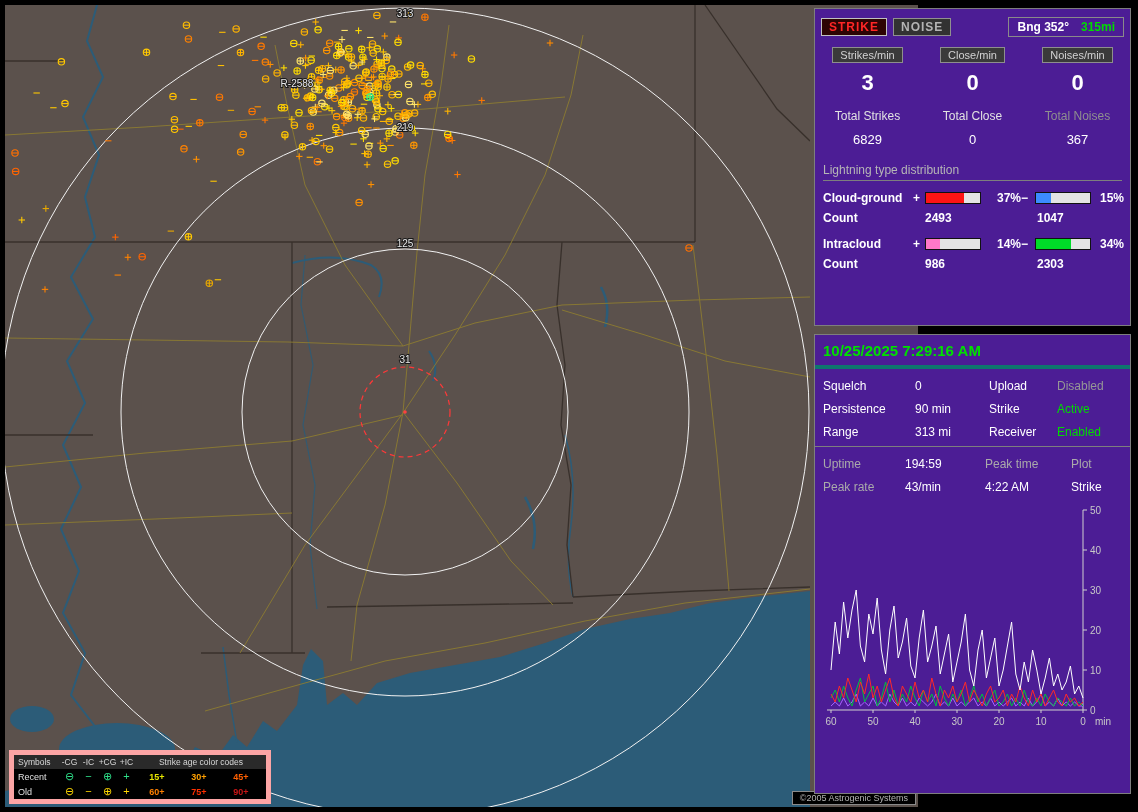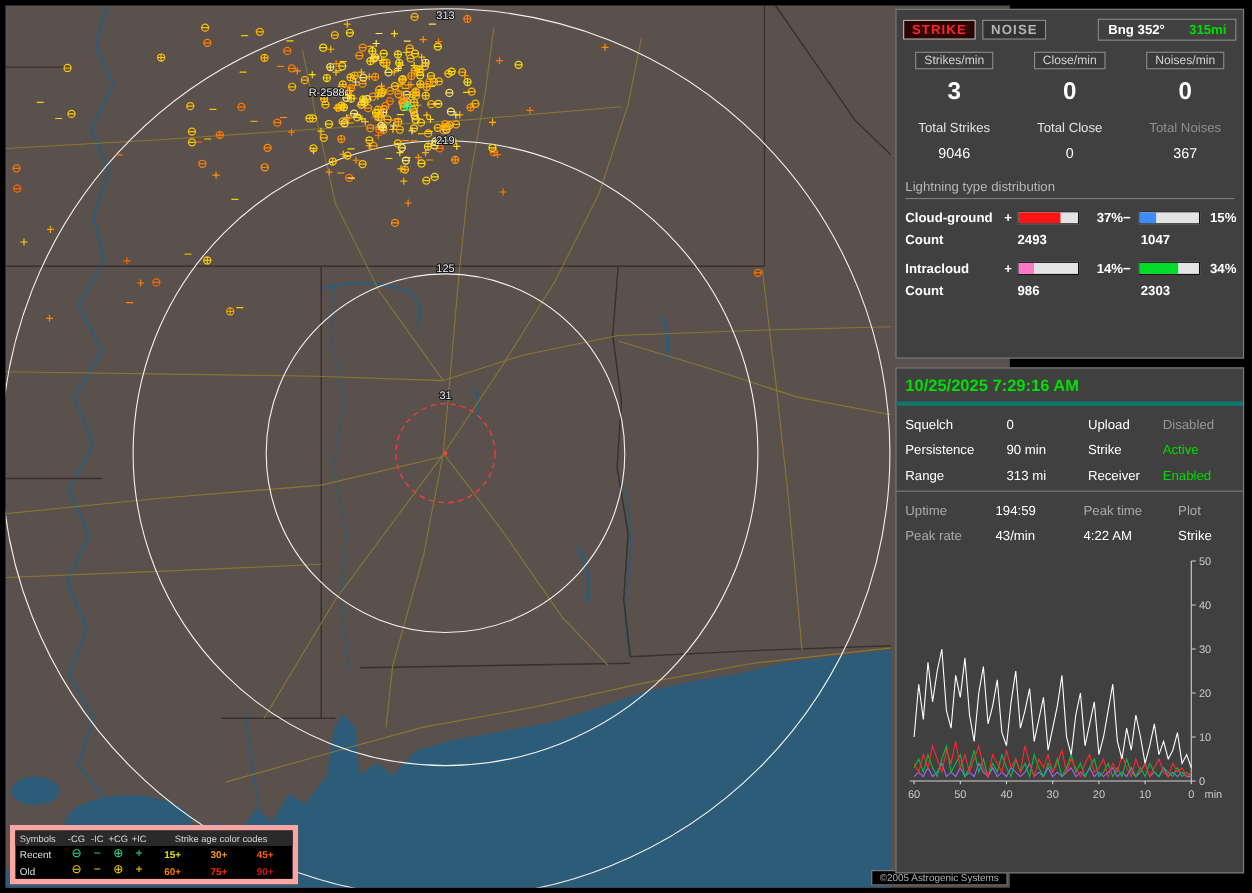--- a/index.html
+++ b/index.html
@@ -13,30 +13,30 @@
   .lg-row{display:flex;align-items:center;height:15px;}
   .lg-head{background:#2a2a2a;height:14px;font-size:8.5px;color:#d8d8d8;}
   .lg-name{width:42px;padding-left:4px;}
   .lg-sym{width:19px;text-align:center;font-size:11px;line-height:1;}
   .lg-head .lg-sym{font-size:8.5px;}
   .lg-agehead{flex:1;text-align:center;}
   .lg-age{width:42px;text-align:center;font-weight:bold;}
   .copyright{position:absolute;right:2px;bottom:2px;background:#000;border:1px solid #8a8a8a;
              color:#b4b4b4;font-size:9px;padding:1px 7px;}
   
-  .panel-box{position:absolute;left:814px;width:317px;background:#404040;border:1px solid #7e7e7e;
+  .panel-box{position:absolute;left:814px;width:317px;background:#4c1d95;border:1px solid #7e7e7e;
              box-sizing:border-box;font-size:12px;}
   #box1{top:8px;height:318px;}
   #box2{top:334px;height:118px;}
   #box3{top:446px;height:348px;}
   .hdr-row{display:flex;align-items:center;gap:6px;padding:8px 6px 0;}
   .btn{font-family:inherit;font-size:12px;font-weight:bold;letter-spacing:1px;padding:1px 7px;cursor:pointer;}
   .btn-strike{border:1px solid #c0c0c0;background:#2d0404;color:#ff2626;}
   .btn-noise{border:1px solid #909090;background:#323232;color:#b4b4b4;}
-  .bng-box{margin-left:auto;border:1px solid #8a8a8a;padding:2px 8px;display:flex;gap:22px;font-weight:bold;}
+  .bng-box{margin-left:auto;border:1px solid #8a8a8a;padding:2px 8px;display:flex;gap:12px;font-weight:bold;}
   .bng-dist{color:#00dc00;}
   .rates-row{display:flex;margin-top:10px;}
   .rate-col{flex:1;display:flex;flex-direction:column;align-items:center;}
   .rate-label{border:1px solid #8e8e8e;background:#3a3a3a;color:#d2d2d2;font-size:11px;padding:1px 7px;}
   .rate-value{font-size:22px;font-weight:bold;margin-top:7px;}
   .total-label{margin-top:13px;}
   .total-value{margin-top:9px;font-size:13px;}
   .dist-section{margin:16px 8px 0;}
   .dist-title{color:#b6b6b6;padding-bottom:3px;border-bottom:1px solid #7e7e7e;margin-bottom:10px;}
   .dist-row{display:grid;grid-template-columns:90px 12px 56px 40px 14px 56px 33px;align-items:center;font-weight:bold;}
@@ -1423,21 +1423,21 @@
         <span>Bng 352°</span>
         <span class="bng-dist">315mi</span>
       </div>
     </div>
 
     <div class="rates-row">
       <div class="rate-col">
         <span class="rate-label">Strikes/min</span>
         <span class="rate-value">3</span>
         <span class="total-label" style="color: rgb(226, 226, 226);">Total Strikes</span>
-        <span class="total-value">9046</span>
+        <span class="total-value">6829</span>
       </div>
       <div class="rate-col">
         <span class="rate-label">Close/min</span>
         <span class="rate-value">0</span>
         <span class="total-label" style="color: rgb(226, 226, 226);">Total Close</span>
         <span class="total-value">0</span>
       </div>
       <div class="rate-col">
         <span class="rate-label">Noises/min</span>
         <span class="rate-value">0</span>

